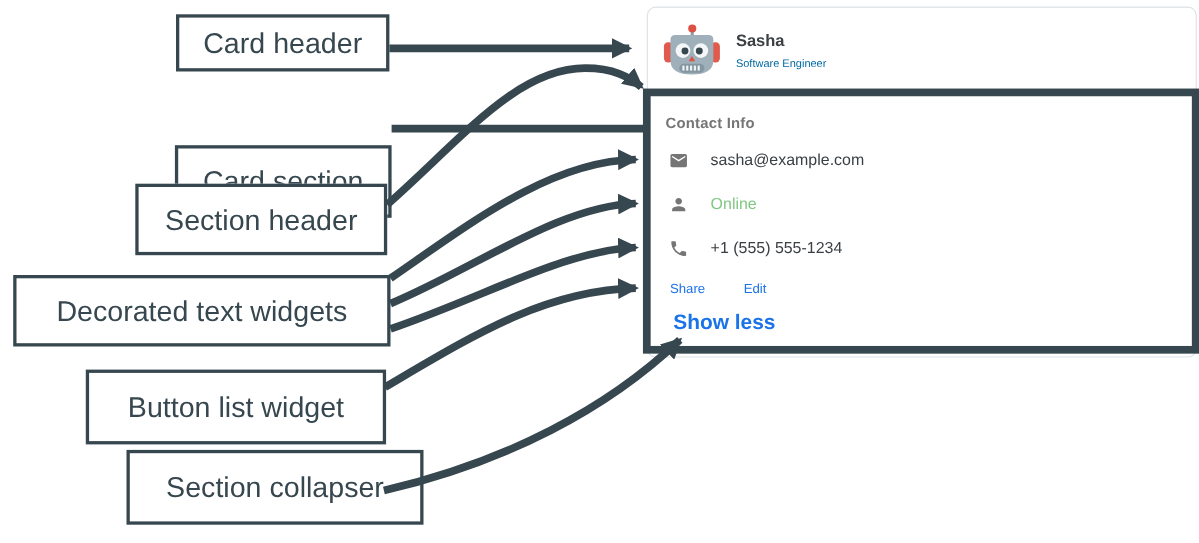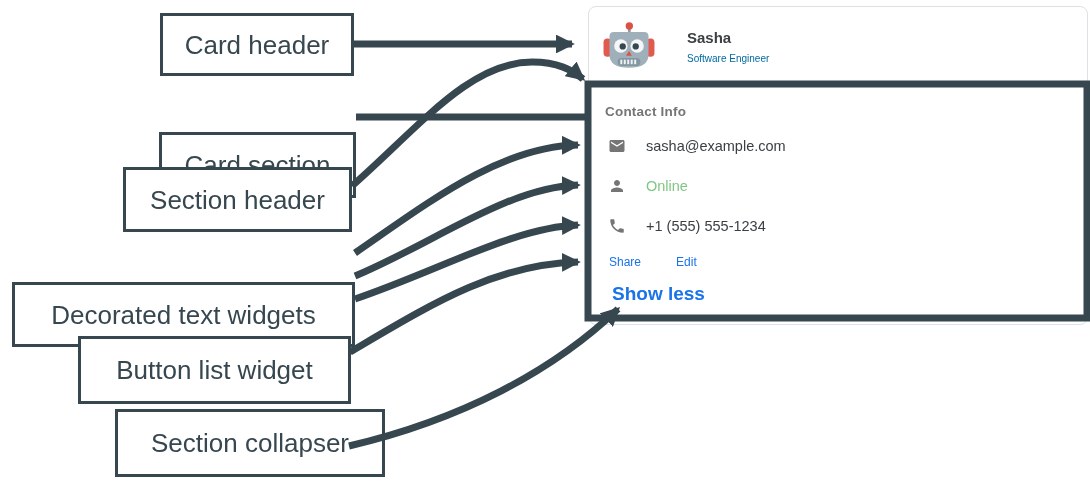--- a/index.html
+++ b/index.html
@@ -20,21 +20,21 @@
   }
 
   
   .card{
     position:absolute;left:588px;top:6px;width:500px;height:319px;
     background:#fff;border:1px solid #dde1e5;border-radius:8px;
     box-sizing:border-box;z-index:1;
   }
   .card-header{
     position:absolute;left:0;top:0;right:0;height:78px;
-    display:flex;align-items:center;padding-left:14px;box-sizing:border-box;gap:18px;
+    display:flex;align-items:center;padding-left:14px;box-sizing:border-box;
   }
   .avatar{width:52px;height:52px;flex:0 0 auto;}
   .hdr-text{margin-left:14px;display:flex;flex-direction:column;gap:7px;}
   .hdr-name{font-size:15px;font-weight:700;color:#3c4043;}
   .hdr-role{font-size:10px;color:#0369a1;}
 
   .section-title{position:absolute;left:16px;top:97px;font-size:13.5px;font-weight:700;color:var(--gray);letter-spacing:.2px;}
   .row{position:absolute;left:19px;display:flex;align-items:center;gap:20px;}
   .row svg{width:18px;height:18px;fill:var(--gray);flex:0 0 auto;}
   .row-text{font-size:14.5px;color:#3b4045;text-align:right;}
@@ -104,24 +104,24 @@
     </div>
 
     <div class="btnrow">
       <span class="link">Share</span>
       <span class="link">Edit</span>
     </div>
 
     <span class="collapser">Show less</span>
   </div>
 
-  <div class="callout" style="left:160px;top:13px;width:194px;height:63px;">Card header</div>
+  <div class="callout" style="left:160px;top:13px;width:194px;height:52px;">Card header</div>
   <div class="callout" style="left:159px;top:85px;width:197px;height:66px;margin-top:47px;">Card section</div>
   <div class="callout" style="left:123px;top:167px;width:229px;height:65px;">Section header</div>
-  <div class="callout" style="left:12px;top:250px;width:343px;height:65px;margin-top:32px;">Decorated text widgets</div>
+  <div class="callout" style="left:12px;top:250px;width:343px;height:65px;">Decorated text widgets</div>
   <div class="callout" style="left:78px;top:336px;width:273px;height:68px;">Button list widget</div>
   <div class="callout" style="left:79px;top:409px;width:270px;height:68px;margin-left:36px;">Section collapser</div>
 
   <svg class="overlay">
     <defs>
       <marker id="ah" viewBox="0 0 10 10" refX="8.5" refY="5" markerWidth="2.7" markerHeight="2.7" orient="auto" markerUnits="strokeWidth">
         <path d="M0 0 L10 5 L0 10 Z" fill="#37474f"></path>
       </marker>
     </defs>
 

